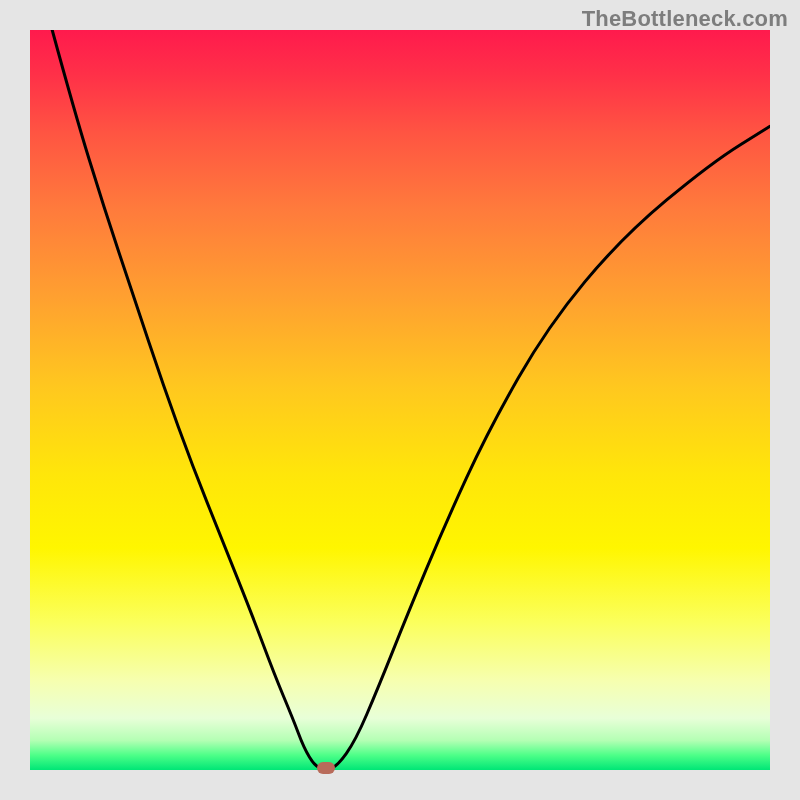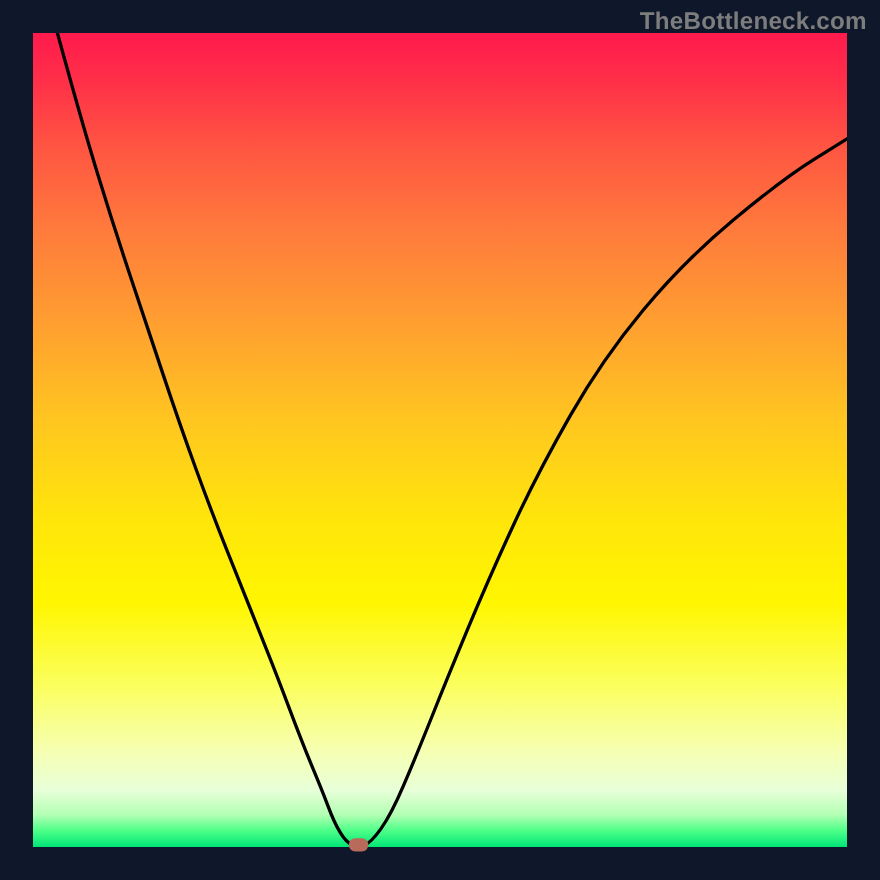--- a/index.html
+++ b/index.html
@@ -8,21 +8,21 @@
     width: 800px;
     height: 800px;
     overflow: hidden;
     background: #000;
     font-family: Arial, Helvetica, sans-serif;
   }
   .frame {
     position: relative;
     width: 800px;
     height: 800px;
-    background: #0f172a;
+    background: #e5e5e5;
   }
   .plot {
     position: absolute;
     left: 30px;
     top: 30px;
     width: 740px;
     height: 740px;
     background: linear-gradient(to bottom,
       #ff1a4d 0%,
       #ff3048 6%,

